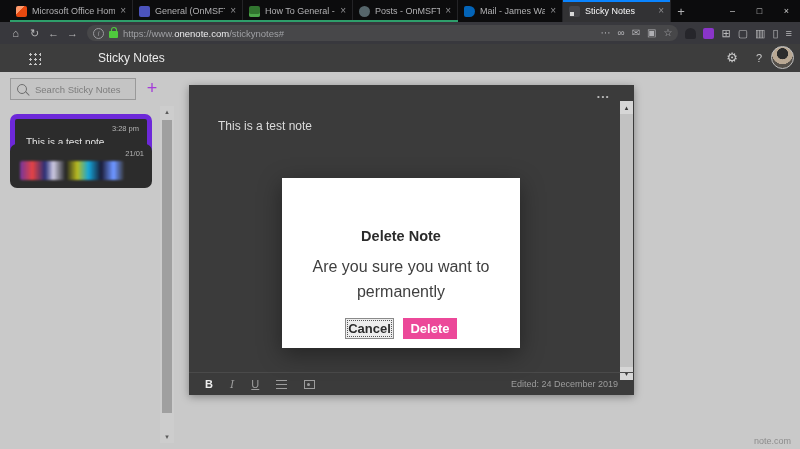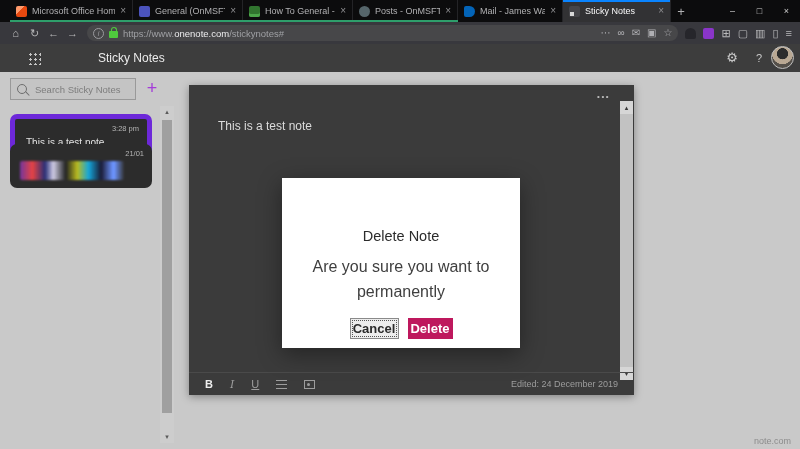--- a/index.html
+++ b/index.html
@@ -92,26 +92,26 @@
   .tb-i{font-style:italic;font-family:"DejaVu Serif",serif;font-size:11px;color:#9d9d9d;}
   .tb-u{text-decoration:underline;font-size:11px;color:#9d9d9d;}
   .tb-list{width:11px;height:9px;background:repeating-linear-gradient(#9d9d9d 0 1.2px,transparent 1.2px 4px);}
   .tb-img{width:11px;height:9px;border:1px solid #9d9d9d;position:relative;box-sizing:border-box;}
   .tb-img::after{content:"";position:absolute;left:2px;top:2px;width:3px;height:3px;border-radius:50%;background:#9d9d9d;}
   .edited{margin-left:auto;font-size:9px;color:#9d9d9d;}
 
   
   .dialog{position:absolute;left:282px;top:178px;width:238px;height:170px;background:#ffffff;
           box-shadow:0 6px 22px rgba(0,0,0,.4);text-align:center;}
-  .dtitle{margin:0;padding-top:50px;font-size:14.5px;font-weight:normal;color:#2b2b2b;}
+  .dtitle{margin:0;padding-top:50px;font-size:14.5px;font-weight:bold;color:#2b2b2b;}
   .dbody{margin-top:11px;font-size:16px;color:#3f3f3f;line-height:1.55;}
   .dbtns{margin-top:13px;display:flex;justify-content:center;gap:9px;}
   .btn{height:21px;font-size:13px;font-family:"Liberation Sans",sans-serif;display:flex;align-items:center;justify-content:center;box-sizing:border-box;font-weight:bold;}
   .btn.cancel{width:49px;background:#ededed;border:1px solid #8a8a8a;color:#2b2b2b;outline:1px dotted #555;outline-offset:-3px;}
-  .btn.delete{width:45px;background:#be185d;border:none;color:#fff;}
+  .btn.delete{width:54px;background:#ec4899;border:none;color:#fff;}
 
   .watermark{position:absolute;right:9px;bottom:3px;font-size:9px;color:#8c8c8c;}
 </style>
 </head>
 <body>
 
 <div class="screen">
 
   <div class="tabstrip">
     <div class="tab first" style="width:123px">

